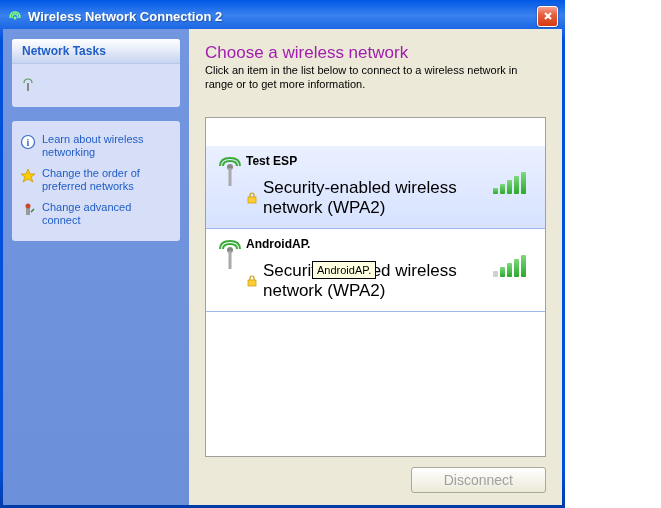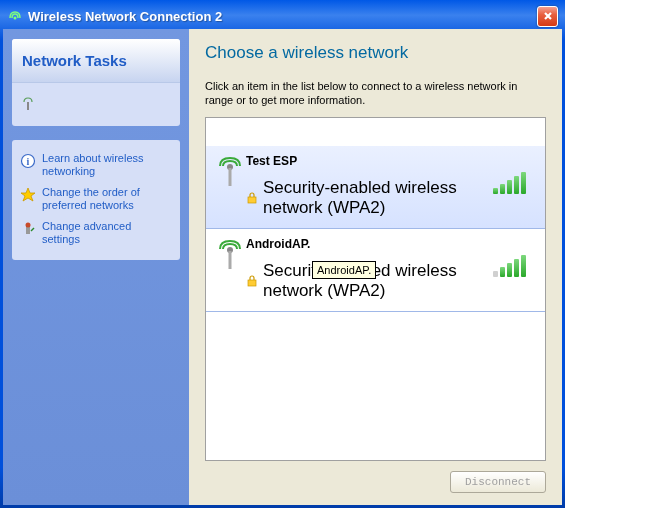--- a/index.html
+++ b/index.html
@@ -41,22 +41,22 @@
   padding: 10px 9px;
 }
 .panel {
   background: #d6dff7;
   border-radius: 3px;
   margin-bottom: 14px;
   overflow: hidden;
 }
 .panel-header {
   background: linear-gradient(to bottom, #ffffff 0%, #c7d4f0 100%);
-  color: #215dc6; font-weight: bold; font-size: 15px;
-  padding: 13px 10px;
+  color: #215dc6; font-weight: bold; font-size: 12px;
+  padding: 5px 10px;
   border-bottom: 1px solid #b8c8e8;
 }
 .panel-body { padding: 8px 6px 10px 6px; }
 .task-item {
   display: flex; align-items: flex-start;
   padding: 4px 2px;
   color: #215dc6;
   cursor: pointer;
   font-size: 11px;
 }
@@ -66,22 +66,22 @@
   display: flex; align-items: center; justify-content: center;
 }
 .task-label { line-height: 13px; }
 
 .main {
   flex: 1;
   background: #ece9d8;
   padding: 14px 16px 12px 16px;
   display: flex; flex-direction: column;
 }
-.main-title { font-size: 17px; color: #0369a1; margin-bottom: 16px; }
-.main-desc { font-size: 11px; color: #000; margin-bottom: 10px; line-height: 14px; }
+.main-title { font-size: 17px; color: #a21caf; }
+.main-desc { font-size: 11px; color: #000; margin-bottom: 26px; line-height: 14px; }
 
 .network-list {
   flex: 1;
   border: 1px solid #a0a0a0;
   background: #fff;
   overflow: hidden;
 }
 .network-item {
   display: flex; align-items: flex-start;
   padding: 8px 10px 10px 10px;
@@ -109,27 +109,26 @@
   font-size: 11px;
   color: #000;
   z-index: 10;
 }
 
 .button-row {
   display: flex; justify-content: flex-end;
   padding-top: 10px;
 }
 .btn {
-  min-width: 75px; padding: 4px 14px;
+  min-width: 75px; padding: 4px 32px;
   background: linear-gradient(to bottom, #fff 0%, #ece9d8 100%);
   border: 1px solid #aca899;
   border-radius: 3px;
-  font-size: 11px;
+  font-size: 14px;
   cursor: pointer;
-  font-family: Liberation Mono, monospace;
 }
 .btn[disabled] { color: #a0a0a0; cursor: default; }
 </style>
 </head>
 <body>
 
 <div class="window">
   <div class="titlebar">
     <div class="titlebar-icon">
       <svg width="16" height="16" viewBox="0 0 16 16">
@@ -183,21 +182,21 @@
             <div class="task-label">Change the order of preferred networks</div>
           </div>
           <div class="task-item">
             <div class="task-icon">
               <svg width="16" height="16" viewBox="0 0 16 16">
                   <rect x="6" y="4" width="4" height="9" fill="#999"></rect>
                   <circle cx="8" cy="4" r="2.5" fill="#c84a2a"></circle>
                   <path d="M11 10 L14 7" stroke="#2a8a2a" stroke-width="1.5"></path>
                 </svg>
             </div>
-            <div class="task-label">Change advanced settings</div>
+            <div class="task-label">Change advanced connect</div>
           </div>
         </div>
       </div>
 
     </div>
 
     <div class="main">
       <div class="main-title">Choose a wireless network</div>
       <div class="main-desc">Click an item in the list below to connect to a wireless network in range or to get more information.</div>
 

